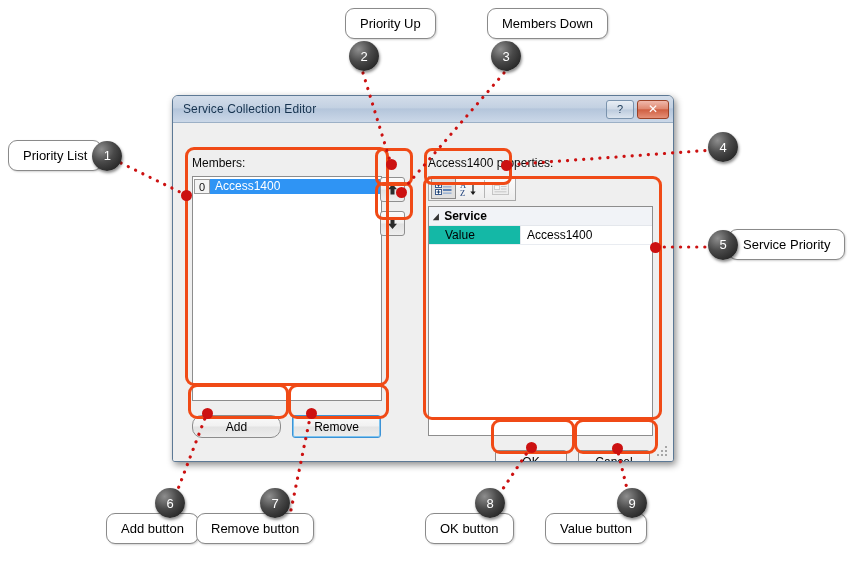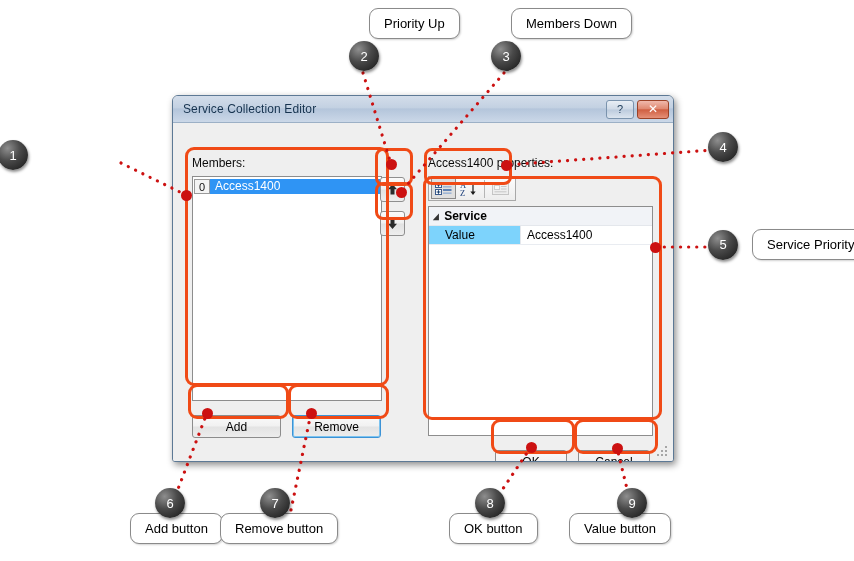--- a/index.html
+++ b/index.html
@@ -26,21 +26,20 @@
   .callout-label {
     background: #ffffff;
     border: 1px solid #8a8a8a;
     border-radius: 9px;
     padding: 8px 14px;
     font-size: 13px;
     color: #000000;
     white-space: nowrap;
     box-shadow: 1px 1px 2px rgba(0,0,0,0.18);
     line-height: 1;
-    margin-left: 24px;
   }
   .badge {
     width: 30px;
     height: 30px;
     border-radius: 50%;
     background: radial-gradient(circle at 32% 28%, #8e8e8e 0%, #4a4a4a 42%, #141414 100%);
     color: #ffffff;
     font-size: 13px;
     display: flex;
     align-items: center;
@@ -243,21 +242,21 @@
     display: flex;
     height: 18px;
     align-items: center;
     border-bottom: 1px solid #e9ecf1;
     font-size: 12px;
   }
   .pg-name {
     width: 92px;
     padding-left: 16px;
     color: #000;
-    background: #7dd3fc;
+    background: #14b8a6;
     height: 100%;
     line-height: 18px;
     box-sizing: border-box;
     border-right: 1px solid #e4e7ec;
   }
   .pg-value {
     flex: 1;
     padding-left: 6px;
     color: #000;
     background: #ffffff;
@@ -275,21 +274,21 @@
     font-size: 12px;
     color: #000;
     display: flex; align-items: center; justify-content: center;
     cursor: pointer;
     box-sizing: border-box;
   }
   .pbtn.focused {
     border-color: #3c93d6;
     box-shadow: 0 0 0 1px #7dc3ef inset;
   }
-  #btn-add    { left: 19px;  top: 292px; width: 89px; }
+  #btn-add    { left: 19px;  top: 292px; width: 89px; border-radius: 10px; }
   #btn-remove { left: 119px; top: 292px; width: 89px; }
   #btn-ok     { left: 322px; top: 327px; width: 72px; }
   #btn-cancel { left: 405px; top: 327px; width: 72px; }
 
   .grip {
     position: absolute;
     right: 4px; bottom: 3px;
     width: 12px; height: 12px;
     z-index: 12;
   }
@@ -433,20 +432,21 @@
 <div class="dot-end" style="left:386px; top:159px;"></div>
 <div class="dot-end" style="left:396px; top:187px;"></div>
 <div class="dot-end" style="left:501px; top:160px;"></div>
 <div class="dot-end" style="left:650px; top:242px;"></div>
 <div class="dot-end" style="left:202px; top:408px;"></div>
 <div class="dot-end" style="left:306px; top:408px;"></div>
 <div class="dot-end" style="left:526px; top:442px;"></div>
 <div class="dot-end" style="left:612px; top:443px;"></div>
 
 <div class="callout" style="left:8px; top:140px;">
+  <div class="callout-label">Priority List</div>
   <div class="badge badge-right">1</div>
 </div>
 
 <div class="callout-stack" style="left:345px; top:8px;">
   <div class="callout-label">Priority Up</div>
   <div class="badge" style="left:4px; top:33px;">2</div>
 </div>
 
 <div class="callout-stack" style="left:487px; top:8px;">
   <div class="callout-label">Members Down</div>

